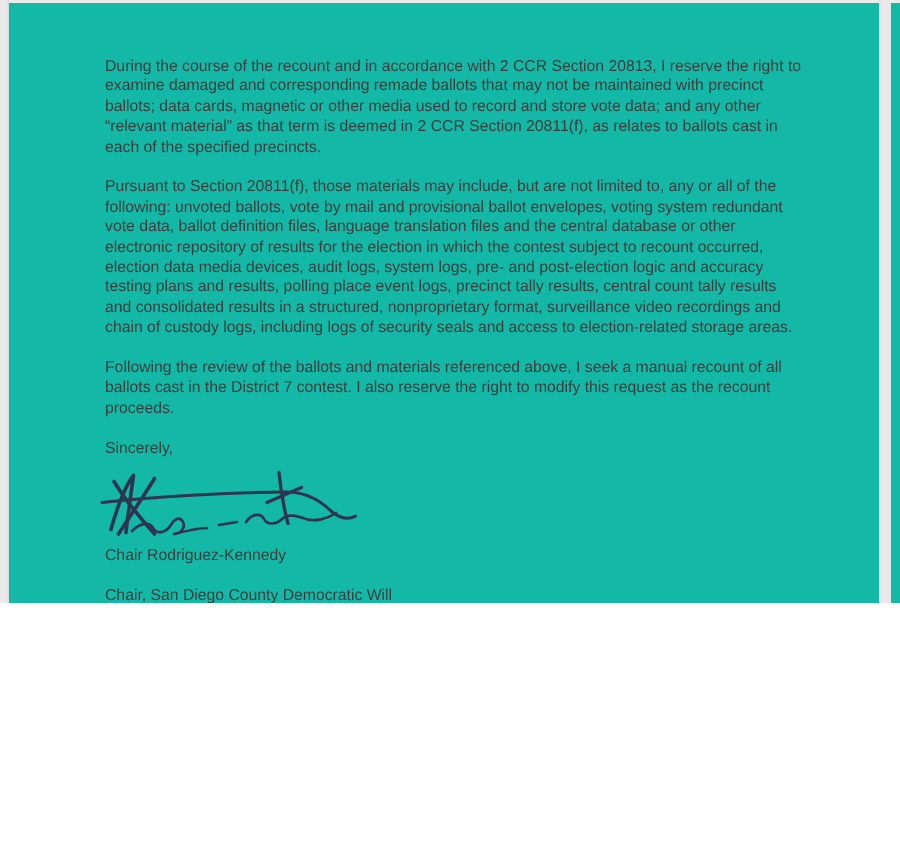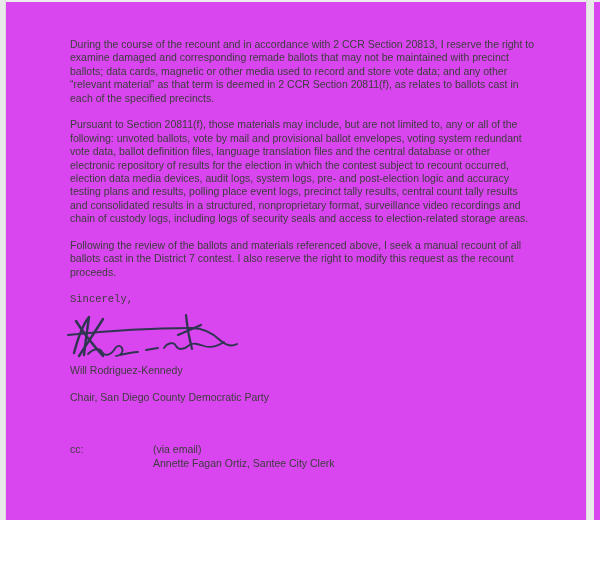--- a/index.html
+++ b/index.html
@@ -3,22 +3,22 @@
 <meta charset="utf-8">
 <style>
   html, body {
     margin: 0;
     padding: 0;
     background: #ffffff;
   }
   .viewport {
     position: relative;
     width: 600px;
-    height: 520px;
-    background: #d946ef;
+    height: 402px;
+    background: #14b8a6;
     overflow: hidden;
     font-family: "Liberation Sans", sans-serif;
   }
   .edge-left {
     position: absolute;
     left: 0; top: 0;
     width: 5px; height: 565px;
     background: #e9e9e9;
     border-right: 1px solid #dcdcdc;
   }
@@ -44,21 +44,20 @@
     line-height: 13.4px;
     color: #3d3d3d;
     text-align: left;
   }
   .letter p {
     margin: 0 0 13.4px 0;
   }
   .closing {
     margin-top: 7px !important;
     margin-bottom: 0 !important;
-    font-family: Liberation Mono, monospace;
   }
   .signature-svg {
     display: block;
     margin: 2px 0 0 -4px;
     height: 56px;
     width: 190px;
   }
   .signer-name, .signer-title {
     margin: 0;
   }
@@ -91,22 +90,22 @@
     <p class="closing">Sincerely,</p>
 
     <svg class="signature-svg" viewBox="0 0 190 56" fill="none" stroke-linecap="round" stroke-linejoin="round">
       <path stroke-width="2.4" d="M8 45 C12 30 18 15 23 9 C21 23 19 38 18 47" stroke="#2e3551"></path>
       <path stroke-width="2.4" d="M10 13 C18 26 28 38 37 48 M37 11 C29 24 20 37 13 48" stroke="#2e3551"></path>
       <path stroke-width="2" d="M2 27 C40 23 90 20 125 20 C138 20 147 25 155 33 C160 37 166 39 171 36" stroke="#2e3551"></path>
       <path stroke-width="2.2" d="M120 7 C121 18 123 30 126 41 M112 27 L135 17" stroke="#2e3551"></path>
       <path stroke-width="1.8" d="M22 46 C28 40 34 40 36 44 C38 48 44 48 48 42 C50 38 54 36 56 40 C58 44 54 48 50 48 C58 46 66 44 72 44 M80 42 L92 40 M98 40 C102 34 108 34 110 38 C112 42 118 42 122 38 C126 34 132 36 138 38 C144 40 152 38 158 34" stroke="#2e3551"></path>
     </svg>
 
-    <p class="signer-name">Will Rodriguez-Kennedy</p>
-    <p class="signer-title">Chair, San Diego County Democratic Party</p>
+    <p class="signer-name">Chair Rodriguez-Kennedy</p>
+    <p class="signer-title">Chair, San Diego County Democratic Will</p>
 
     <div class="cc-block">
       <span class="cc-label">cc:</span>
       <span class="cc-lines">
         <p>(via email)</p>
         <p>Annette Fagan Ortiz, Santee City Clerk</p>
       </span>
     </div>
   </div>
 </div>

